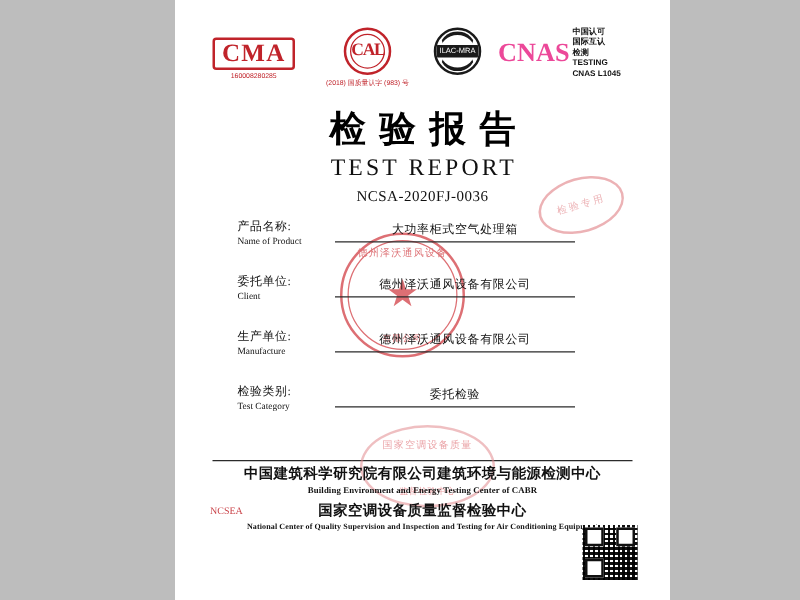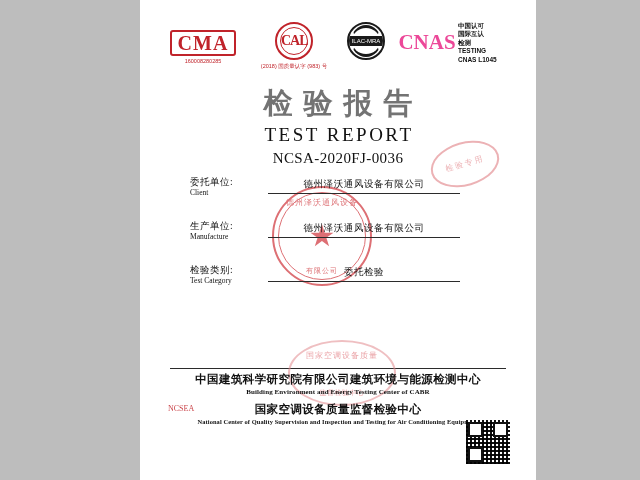--- a/index.html
+++ b/index.html
@@ -169,41 +169,41 @@
   
   .title-cn {
     position: absolute;
     left: 0; right: 0;
     top: 84px;
     text-align: center;
     font-family: "Liberation Serif", serif;
     font-weight: bold;
     font-size: 29px;
     letter-spacing: 11px;
-    color: #737373;
+    color: #000000;
     text-indent: 11px;
   }
   .title-en {
     position: absolute;
     left: 0; right: 0;
     top: 124px;
     text-align: center;
     font-family: "Liberation Serif", serif;
     font-size: 19px;
     letter-spacing: 2.5px;
     color: #111;
     text-indent: 2px;
   }
   .report-no {
     position: absolute;
     left: 0; right: 0;
     top: 150px;
     text-align: center;
     font-family: "Liberation Serif", serif;
-    font-size: 15px;
+    font-size: 12px;
     letter-spacing: 0.4px;
     color: #111;
   }
 
   
   .fields {
     position: absolute;
     left: 50px;
     top: 176px;
     width: 270px;
@@ -472,20 +472,27 @@
     <div class="ring2"></div>
     <div class="seal-arc-top">德州泽沃通风设备</div>
     <div class="star">
         <span>★</span>
       </div>
     <div class="seal-arc-bottom">有限公司</div>
   </div>
 
   <div class="fields">
 
+    <div class="field-row">
+      <div class="field-label">
+        <span class="cn">产品名称:</span>
+        <span class="en">Name of Product</span>
+      </div>
+      <div class="field-value">大功率柜式空气处理箱</div>
+    </div>
 
     <div class="field-row">
       <div class="field-label">
         <span class="cn">委托单位:</span>
         <span class="en">Client</span>
       </div>
       <div class="field-value">德州泽沃通风设备有限公司</div>
     </div>
 
     <div class="field-row">

